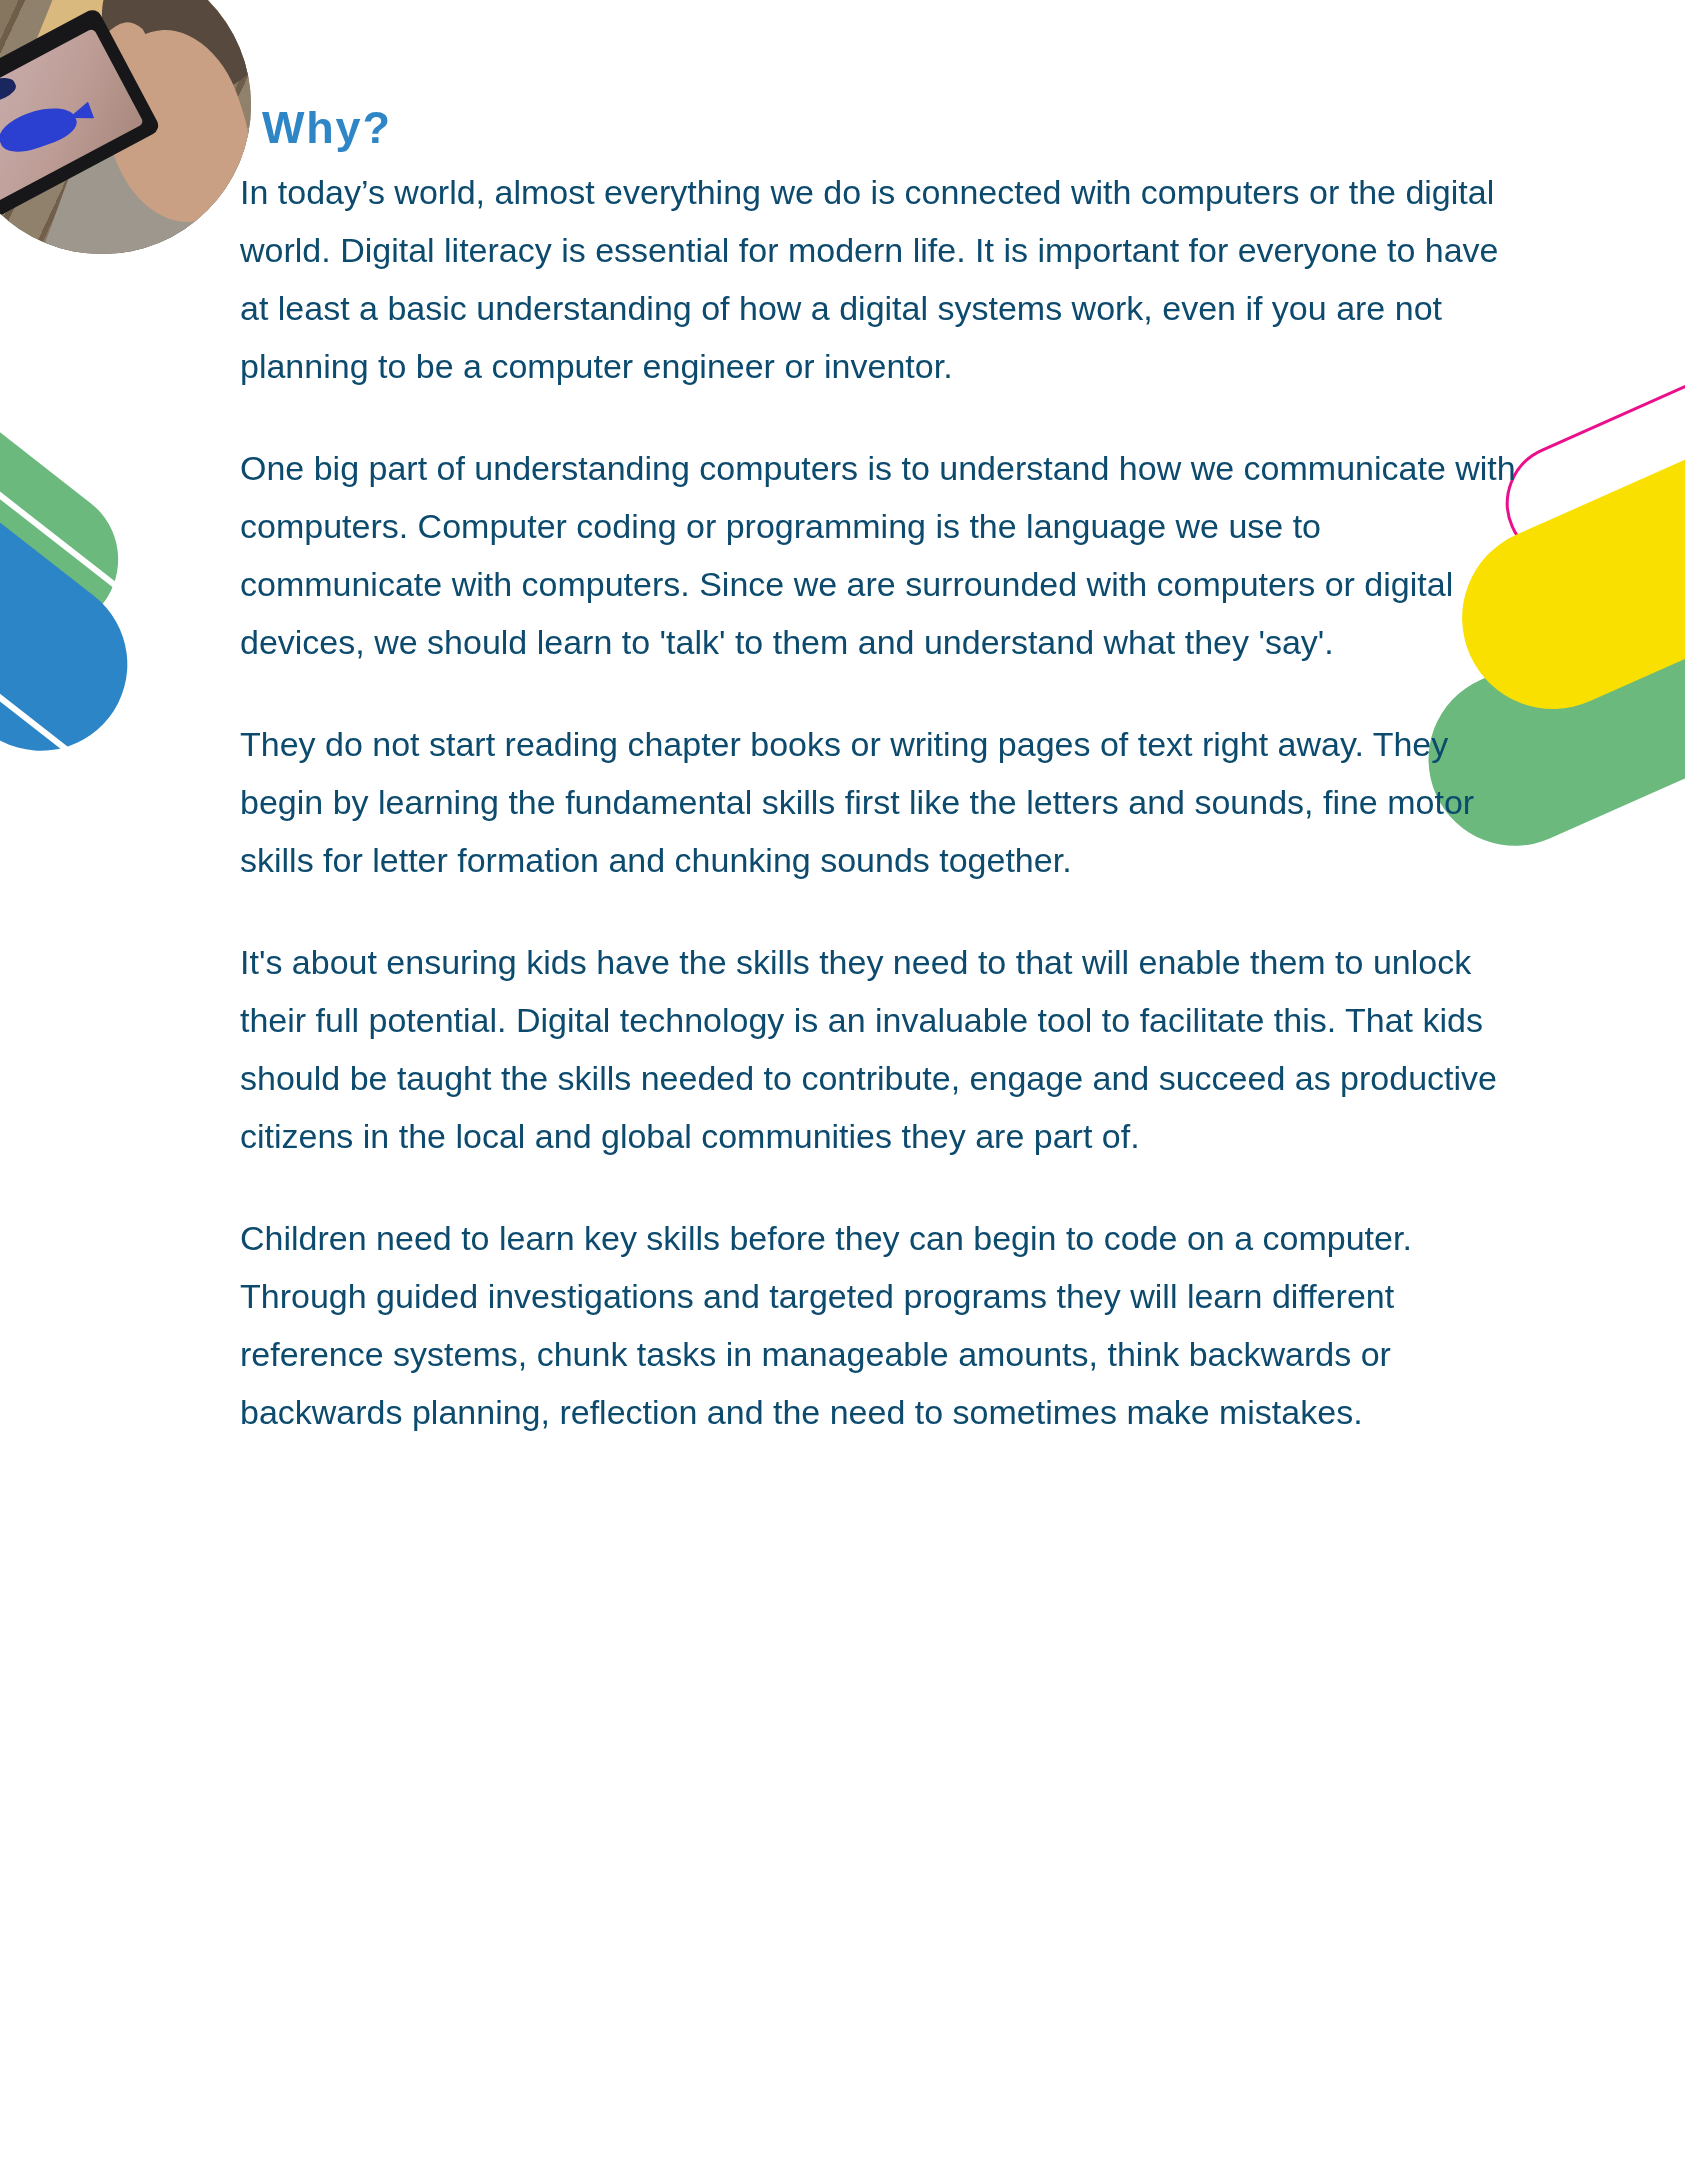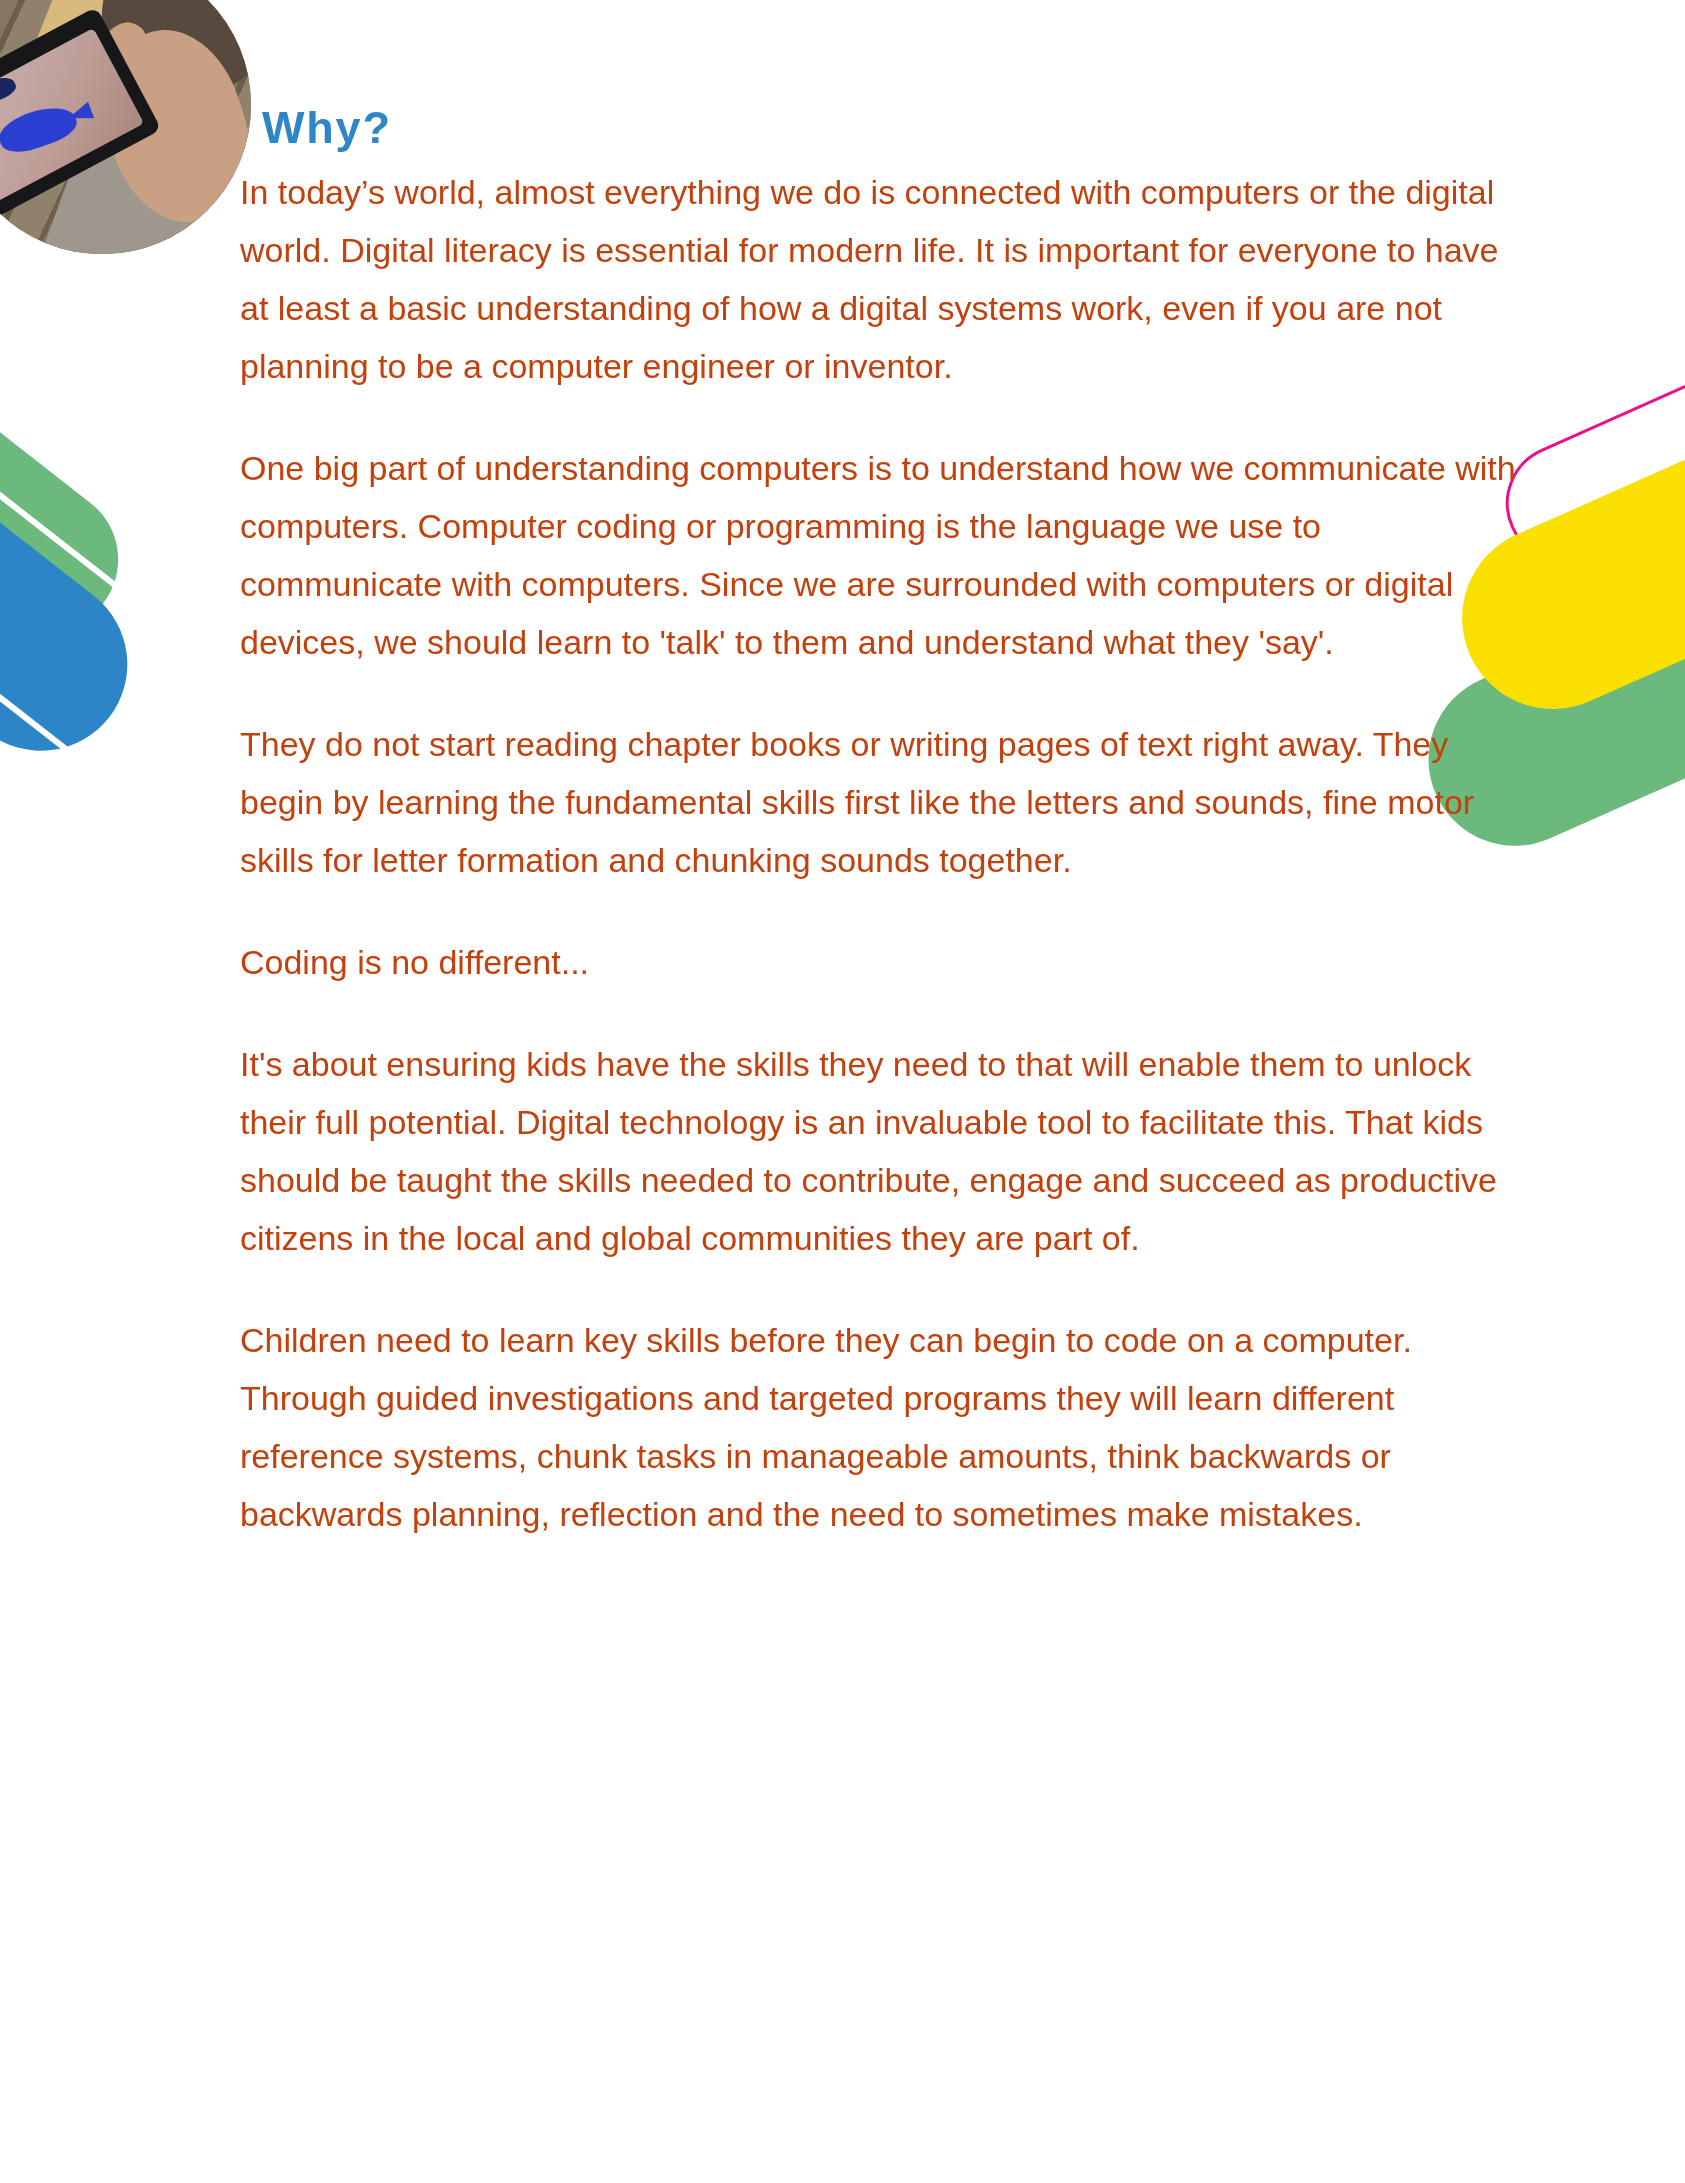--- a/index.html
+++ b/index.html
@@ -11,21 +11,21 @@
   
   .why-heading{
     position:absolute;left:262px;top:72px;z-index:6;
     font-size:45px;font-weight:700;letter-spacing:1.8px;color:#2E86C6;
     font-family:"Liberation Sans",sans-serif;
   }
 
   
   .article{
     position:absolute;left:240px;top:163px;width:1286px;z-index:5;
-    color:#c2410c;font-size:34px;line-height:58px;font-weight:400;
+    color:#0c4a6e;font-size:34px;line-height:58px;font-weight:400;
   }
   .article p{margin:0 0 44px 0;}
 
   
   .shape{position:absolute;}
   .capsule{border-radius:606px;}
 
   
   .green-left{left:-340px;top:532px;width:443px;height:143px;background:#6CB97E;
     transform:rotate(38deg);transform-origin:100% 50%;z-index:1;}
@@ -163,21 +163,20 @@
     <div class="whale-tail"></div>
     <div class="orca"></div>
   </div>
 
   <h1 class="why-heading">Why?</h1>
 
   <div class="article">
     <p>In today’s world, almost everything we do is connected with computers or the digital world. Digital literacy is essential for modern life. It is important for everyone to have at least a basic understanding of how a digital systems work, even if you are not planning to be a computer engineer or inventor.</p>
     <p>One big part of understanding computers is to understand how we communicate with computers. Computer coding or programming is the language we use to communicate with computers. Since we are surrounded with computers or digital devices, we should learn to 'talk' to them and understand what they 'say'.</p>
     <p>They do not start reading chapter books or writing pages of text right away. They begin by learning the fundamental skills first like the letters and sounds, fine motor skills for letter formation and chunking sounds together.</p>
-    <p>Coding is no different...</p>
     <p>It's about ensuring kids have the skills they need to that will enable them to unlock their full potential. Digital technology is an invaluable tool to facilitate this. That kids should be taught the skills needed to contribute, engage and succeed as productive citizens in the local and global communities they are part of.</p>
     <p>Children need to learn key skills before they can begin to code on a computer. Through guided investigations and targeted programs they will learn different reference systems, chunk tasks in manageable amounts, think backwards or backwards planning, reflection and the need to sometimes make mistakes.</p>
   </div>
 
   <div class="photo-circle p1" aria-label="child with glasses building a LEGO robot beside a tablet">
     <div class="tablet"></div>
     <div class="tablet-screen"></div>
     <div class="hair"></div>
     <div class="face"></div>
     <div class="glasses-l"></div>

